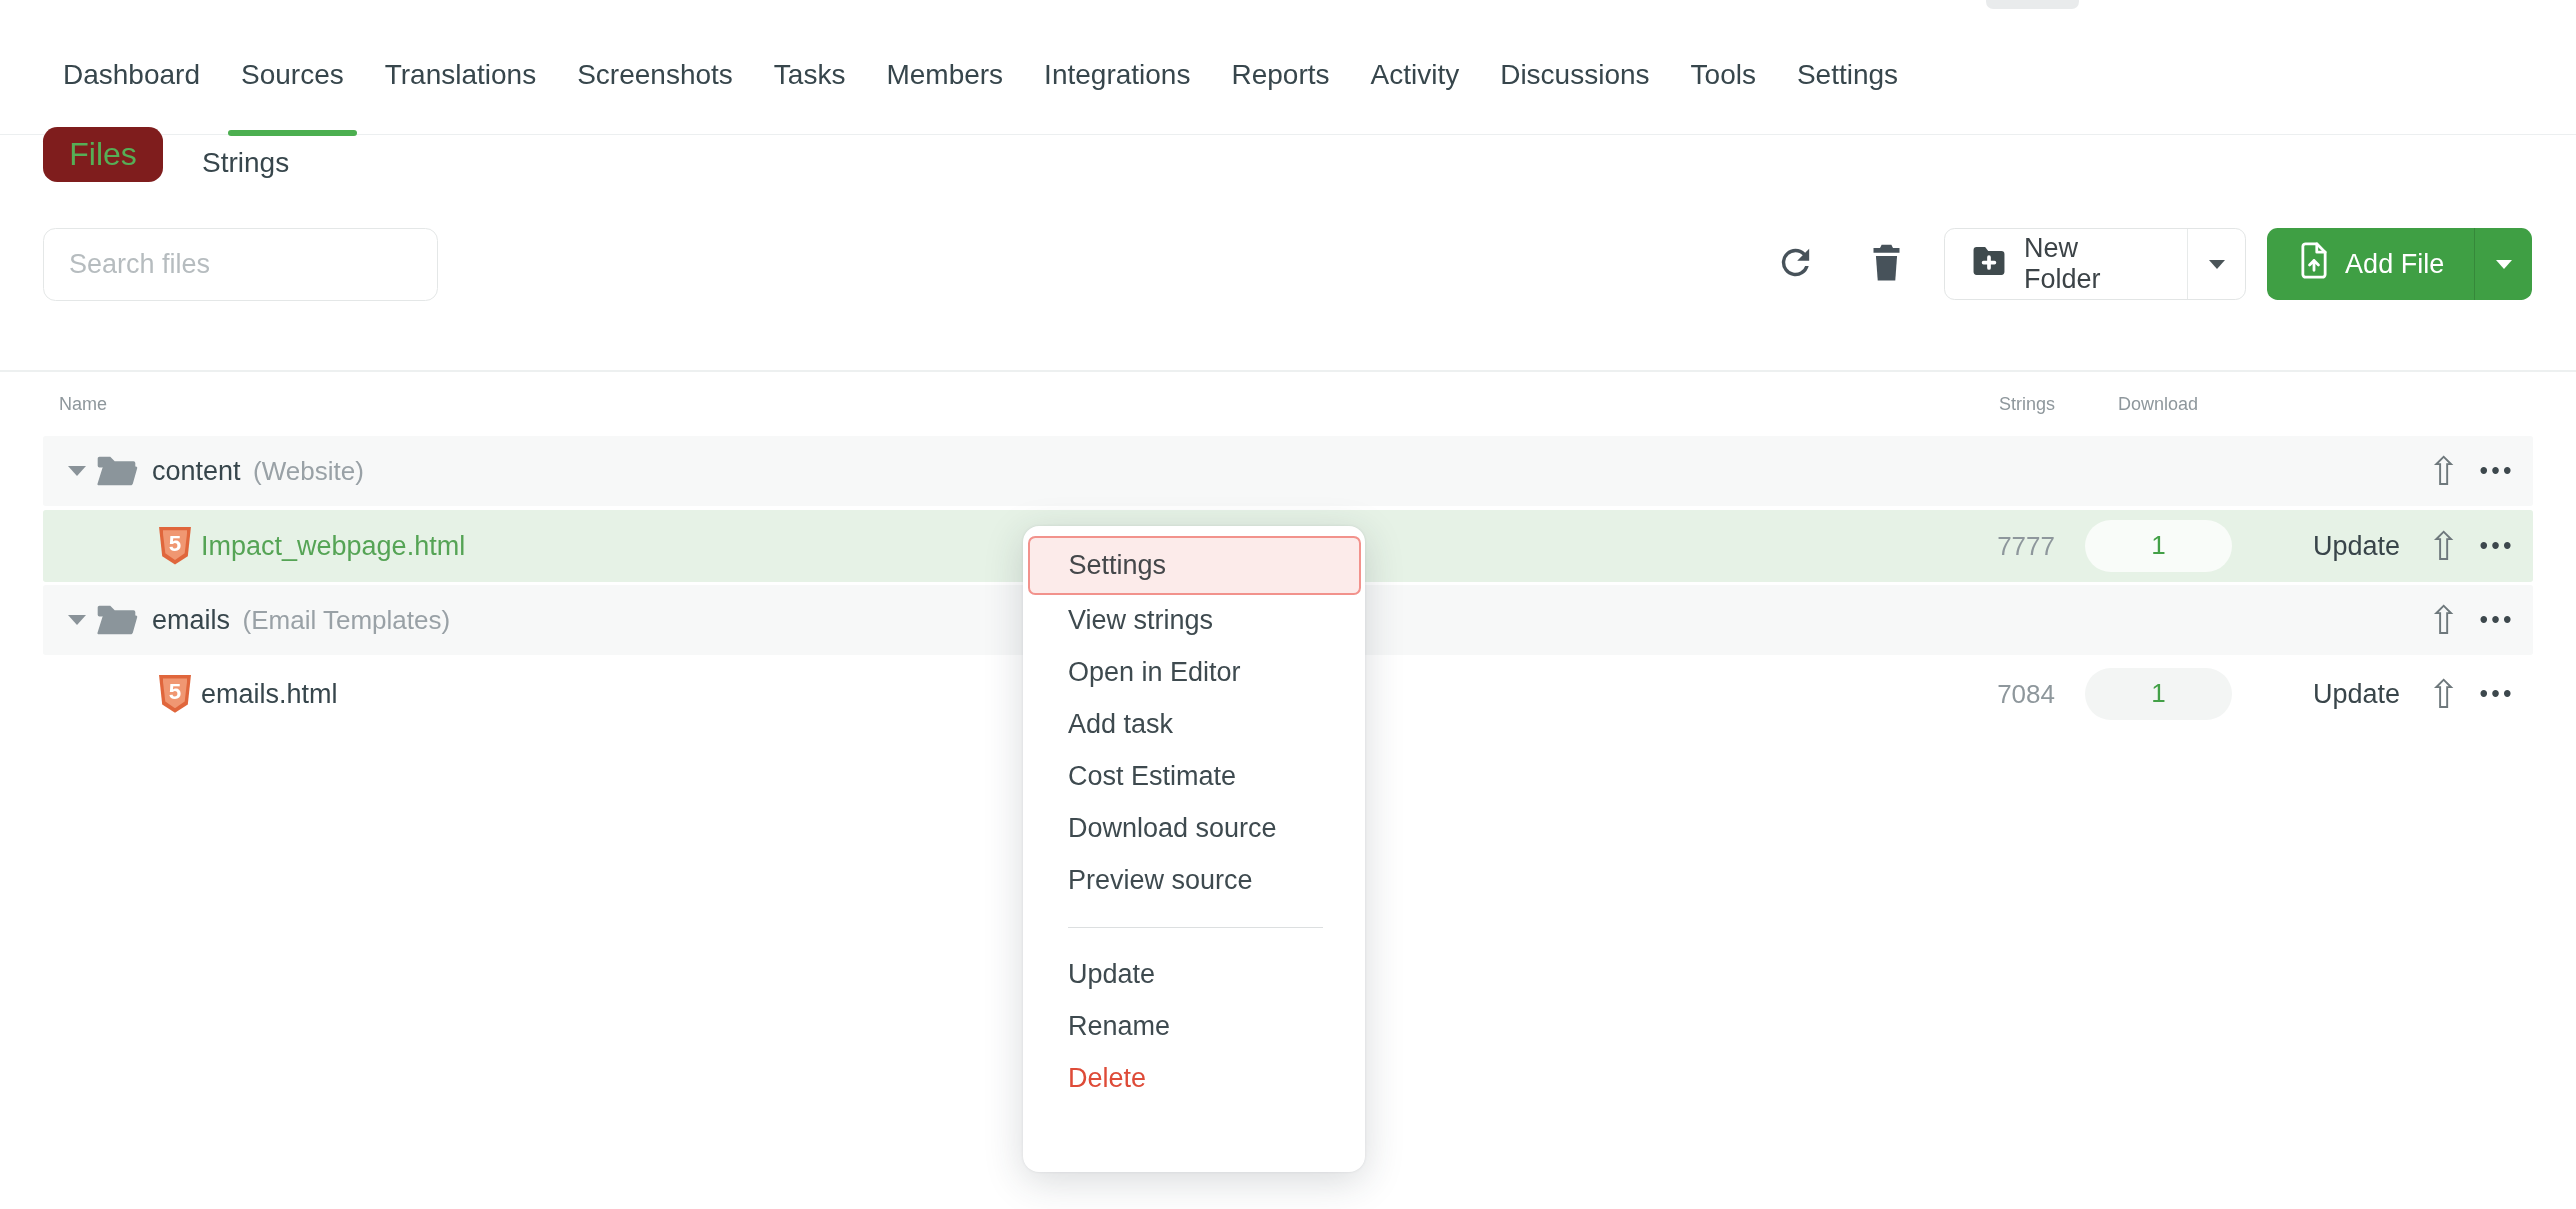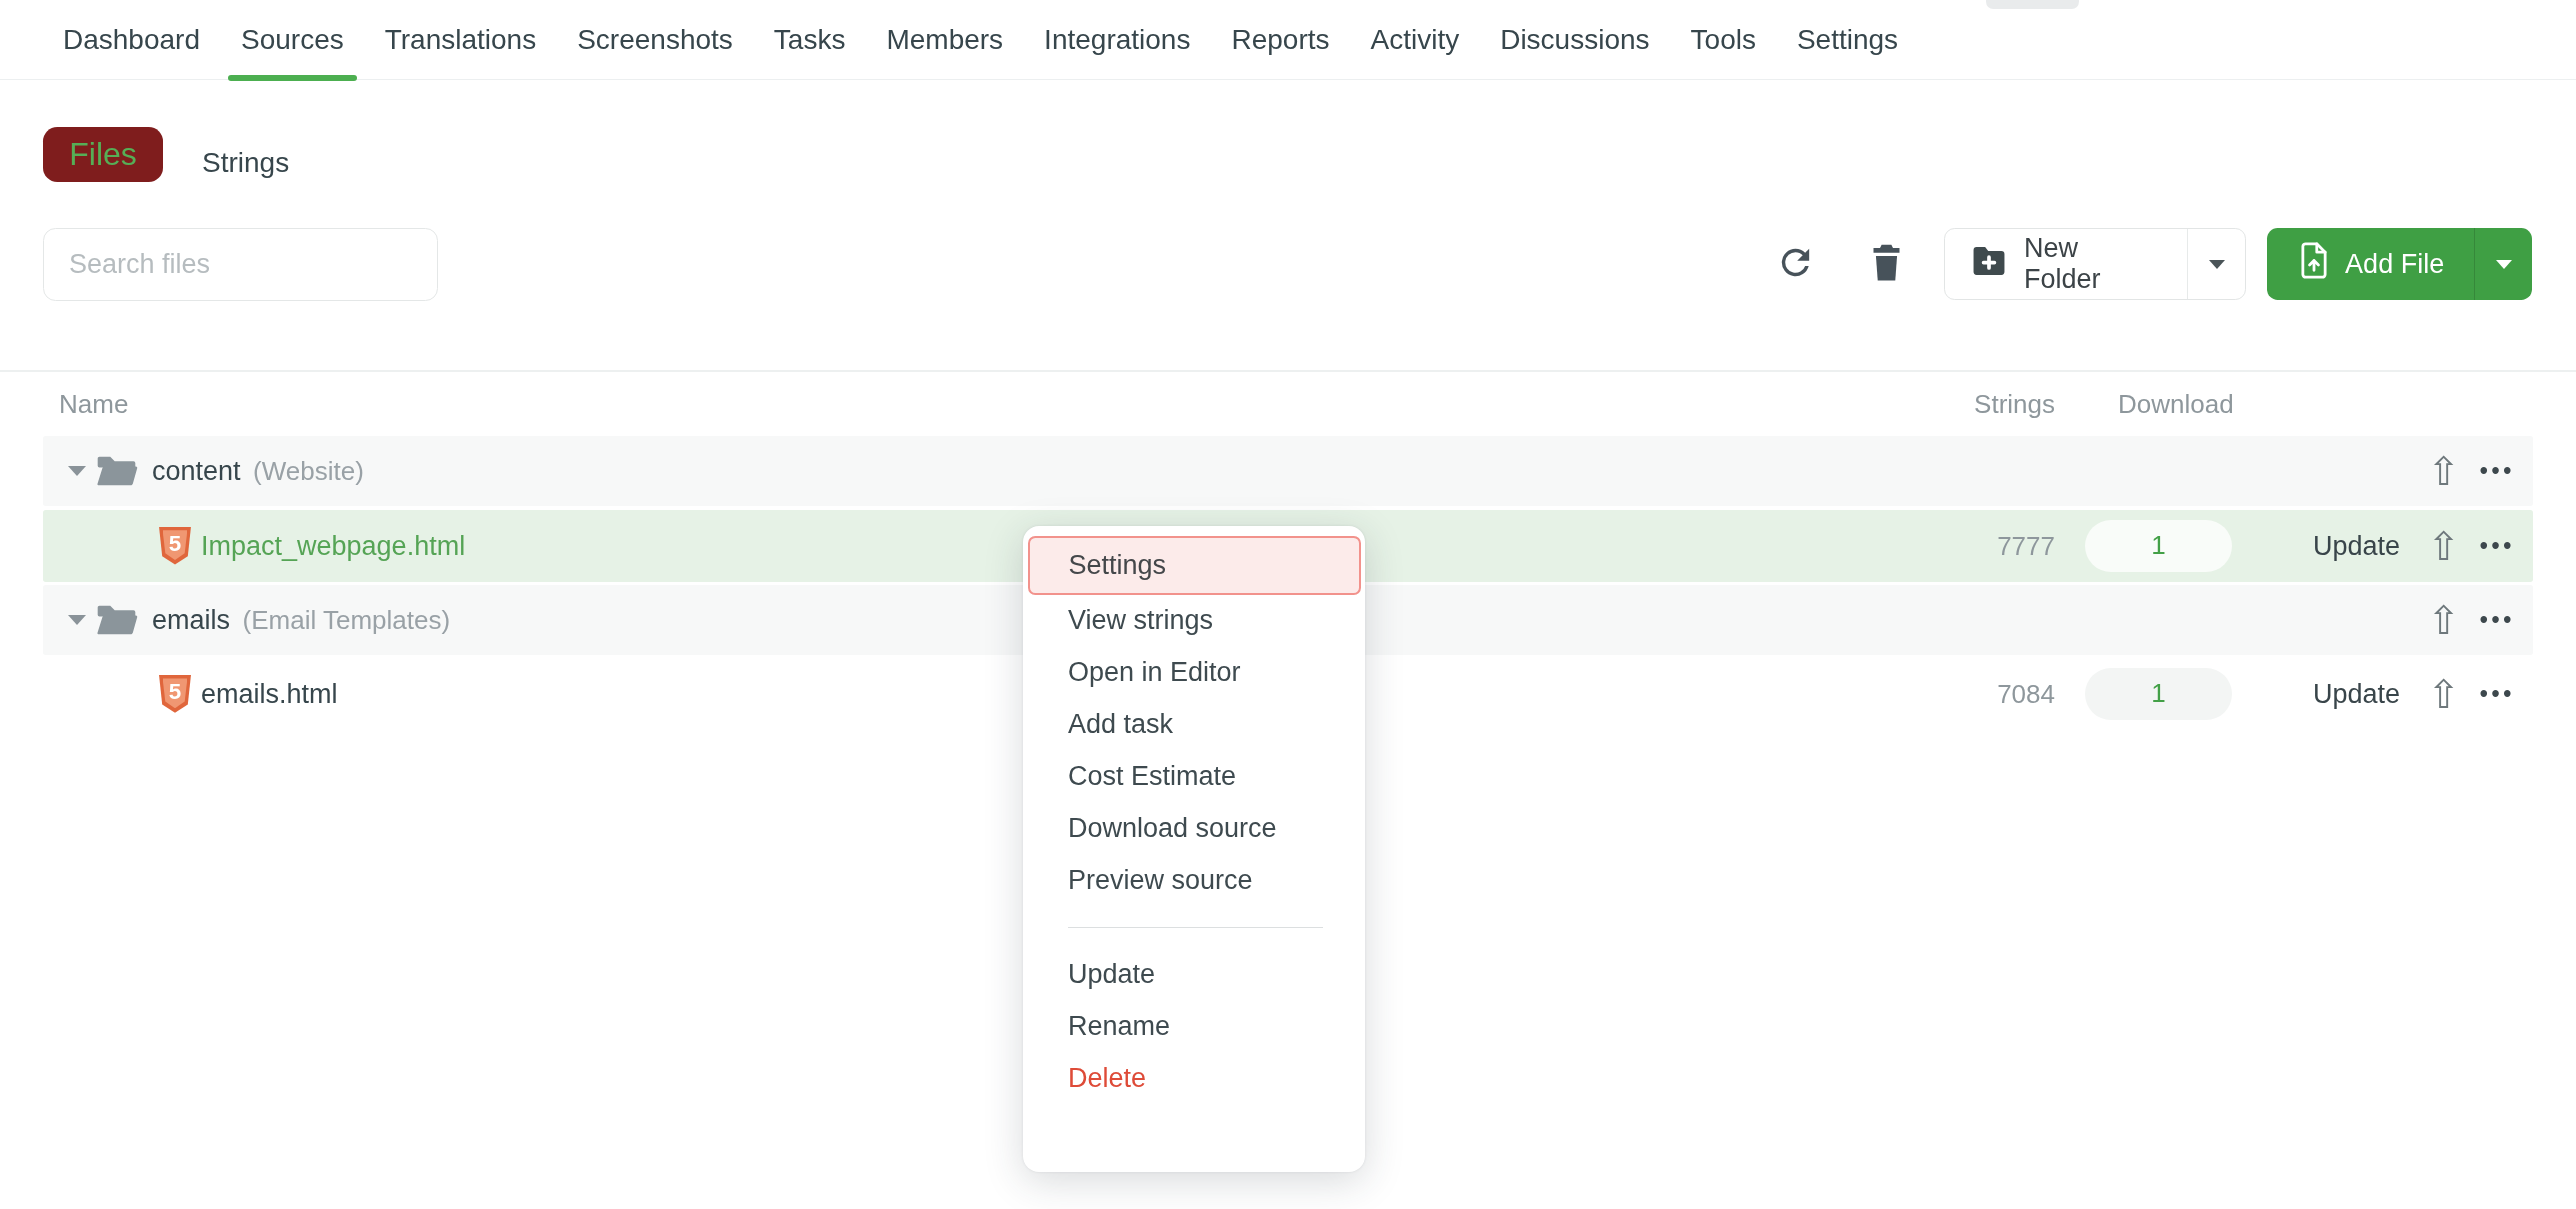--- a/index.html
+++ b/index.html
@@ -1,20 +1,20 @@
 <!DOCTYPE html>
 <html style="font-size:14.3px"><head>
 <meta charset="utf-8">
 <style>
   html,body{margin:0;padding:0;background:#fff;}
   #screen{position:relative;width:2576px;height:1209px;background:#fff;overflow:hidden;
           font-family:"Liberation Sans","DejaVu Sans",sans-serif;color:#37464c;}
 
   
-  .topnav{position:absolute;top:0;left:0;right:0;height:80px;box-sizing:border-box;
+  .topnav{position:absolute;top:16px;left:0;right:0;height:119px;box-sizing:border-box;
           display:flex;align-items:center;gap:41px;padding-left:63px;border-bottom:1.8px solid #eceff0;}
   .nav-item{position:relative;font-size:28px;color:#37464c;height:100%;display:flex;align-items:center;cursor:pointer;white-space:nowrap;}
   .nav-item.active{font-weight:400;}
   .nav-underline{position:absolute;bottom:-1.8px;left:-13.4px;right:-13.4px;height:6.3px;background:#4caf50;border-radius:3.6px;}
   .top-pill{position:absolute;left:1986px;top:0;width:93px;height:9px;background:#e9ebec;border-radius:0 0 7.2px 7.2px;}
 
   
   .tab-files{position:absolute;left:43px;top:127px;width:120px;height:55px;border-radius:14.3px;
              background:#7f1d1d;color:#56ae56;font-size:32px;display:flex;align-items:center;justify-content:center;cursor:pointer;}
   .tab-strings{position:absolute;left:202px;top:127px;height:72px;display:flex;align-items:center;
@@ -34,21 +34,21 @@
   .btn-newfolder .caret{width:57px;display:flex;align-items:center;justify-content:center;border-left:1.8px solid #e7eaea;}
   .btn-addfile{left:2267px;width:265px;background:#3f9f44;color:#fff;}
   .btn-addfile .main{display:flex;align-items:center;justify-content:center;gap:14.3px;font-size:27px;font-weight:500;flex:1;}
   .btn-addfile .caret{width:57px;display:flex;align-items:center;justify-content:center;border-left:1.8px solid rgba(0,0,0,0.14);}
   .caret-tri{width:0;height:0;border-left:9px solid transparent;border-right:9px solid transparent;border-top:9.8px solid #4a5458;}
   .caret-tri.white{border-top-color:#fff;}
 
   .hr-sep{position:absolute;left:0;right:0;top:370px;height:1.8px;background:#edf0f0;}
 
   
-  .col-head{position:absolute;top:389px;font-size:26px;color:#8e979c;line-height:30px;}
+  .col-head{position:absolute;top:389px;font-size:18px;color:#8e979c;line-height:30px;}
   .col-name{left:59px;}
   .col-strings{right:521px;}
   .col-revision{left:2118px;}
 
   
   .rows{position:absolute;left:43px;top:436px;width:2490px;}
   .row{position:relative;width:100%;margin-bottom:3.6px;border-radius:2.7px;}
   .row.gray{background:#f7f8f8;height:70px;}
   .row.selected{background:#e6f2e6;height:72px;}
   .row.white{background:#ffffff;height:70px;}

